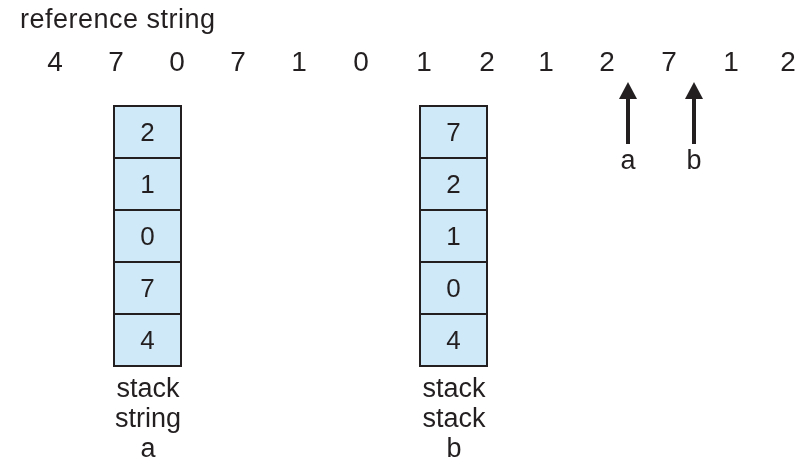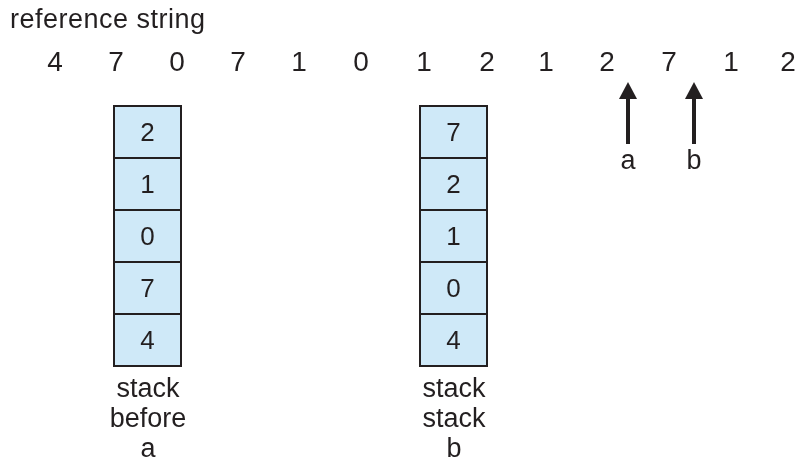--- a/index.html
+++ b/index.html
@@ -12,21 +12,21 @@
   html, body { margin: 0; padding: 0; }
   body {
     width: 799px; height: 469px;
     background: var(--background);
     font-family: "Liberation Sans", sans-serif;
     color: var(--text);
   }
   .canvas { position: relative; width: 799px; height: 469px; overflow: hidden; background: var(--background); }
 
   .title {
-    position: absolute; left: 10px; top: 4px;
+    position: absolute; left: 20px; top: 4px;
     font-size: 27px; letter-spacing: 0.5px;
   }
 
   .ref-row { position: absolute; top: 46px; left: 0; width: 799px; height: 34px; font-size: 28px; }
   .rd { position: absolute; top: 0; width: 44px; text-align: center; }
   .rd-0  { left: 33px; }
   .rd-1  { left: 94px; }
   .rd-2  { left: 155px; }
   .rd-3  { left: 216px; }
   .rd-4  { left: 277px; }
@@ -118,21 +118,21 @@
   <div class="stack stack-right">
     <div class="cell">7</div>
     <div class="cell">2</div>
     <div class="cell">1</div>
     <div class="cell">0</div>
     <div class="cell">4</div>
   </div>
 
   <div class="stack-label label-left">
     <div>stack</div>
-    <div>before</div>
+    <div>string</div>
     <div>a</div>
   </div>
 
   <div class="stack-label label-right">
     <div>stack</div>
     <div>stack</div>
     <div>b</div>
   </div>
 
 </div>

